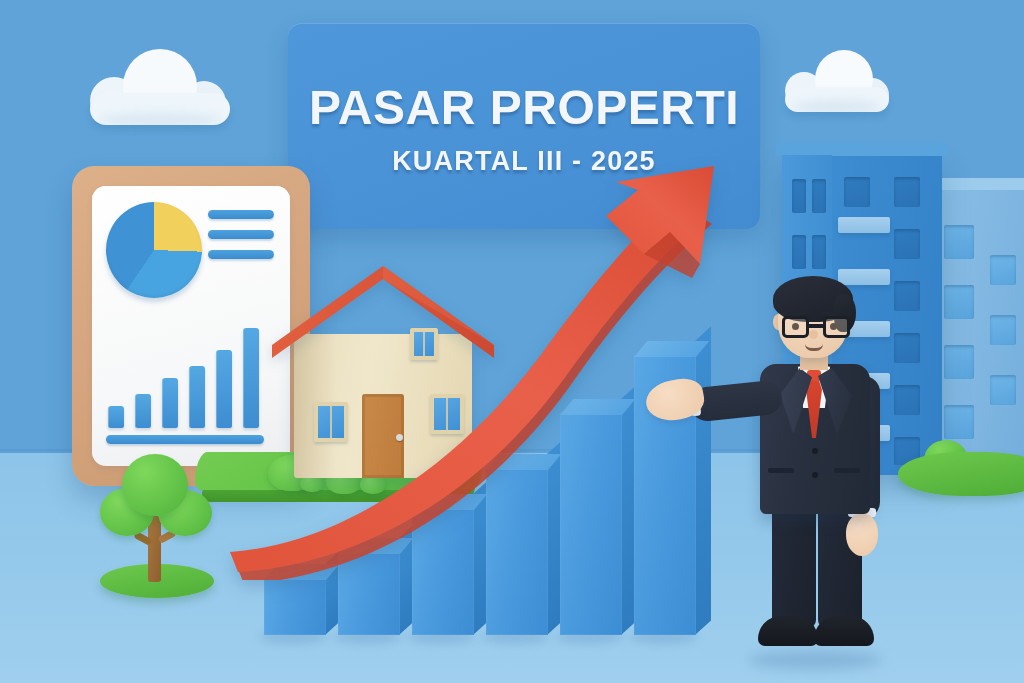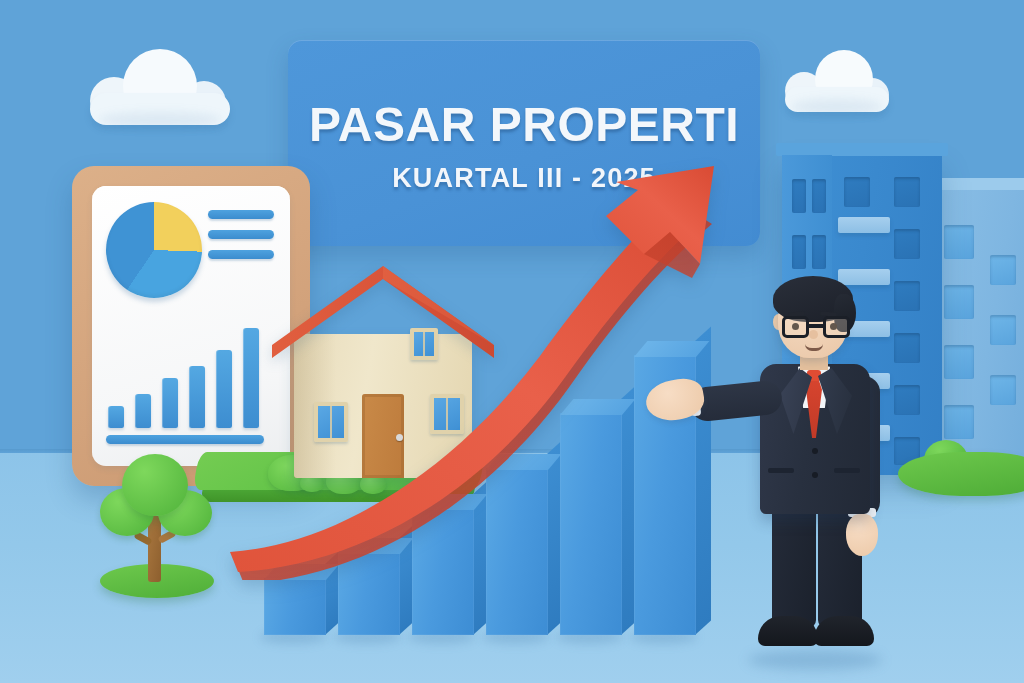--- a/index.html
+++ b/index.html
@@ -42,21 +42,21 @@
   #cloud-left .l3 { width:44px; height:44px; left:92px; top:26px; background:#e9f2f9; }
 
   
   #cloud-right { left:785px; top:58px; width:104px; height:54px; }
   #cloud-right .l1 { width:58px; height:58px; left:30px; top:-8px; background:#f7fbfd; }
   #cloud-right .l2 { width:38px; height:38px; left:0px;  top:14px; background:#eef5fa; }
   #cloud-right .l3 { width:34px; height:34px; left:70px; top:20px; background:#e9f2f9; }
 
   
   #title-banner {
-    position:absolute; left:288px; top:40px; width:472px; height:206px;
+    position:absolute; left:288px; top:23px; width:472px; height:206px;
     background:linear-gradient(160deg,#4e97da 0%, #4a92d6 55%, #438cd2 100%);
     border-radius:14px;
     box-shadow: 0 10px 22px rgba(30,80,130,.22), inset 0 1px 0 rgba(255,255,255,.18);
     display:flex; flex-direction:column; align-items:center; justify-content:center;
     padding-top:8px;
   }
   #title-banner .line1, #title-banner .line2 {
     color:#f3f7fb; font-weight:700; font-size:48px; letter-spacing:.5px;
     line-height:1.04; text-align:center;
     text-shadow:0 3px 3px rgba(20,60,105,.35);

